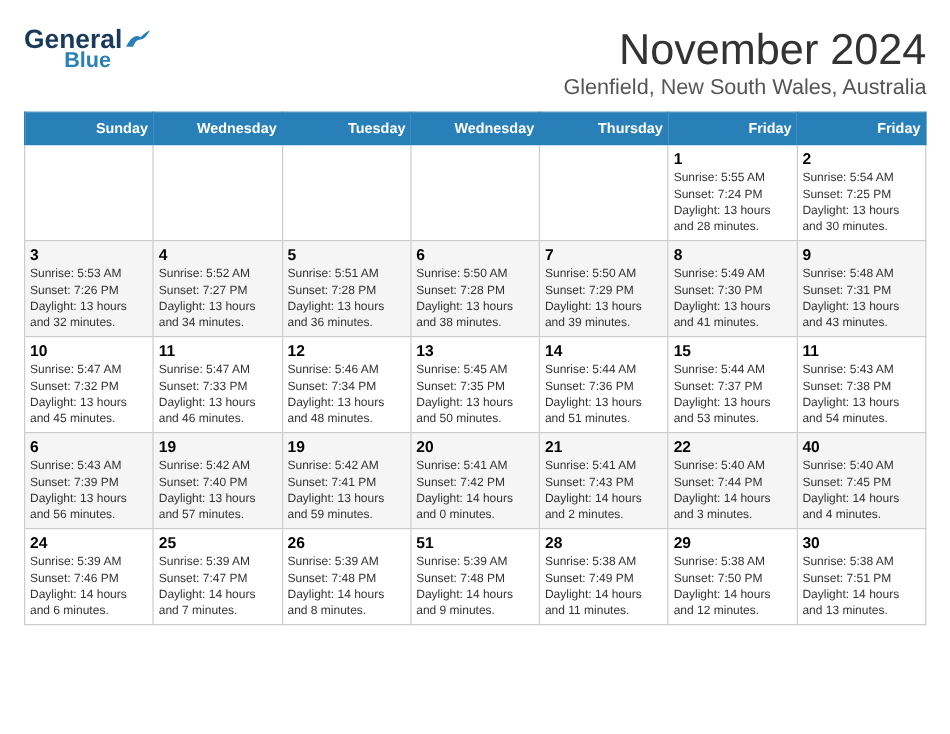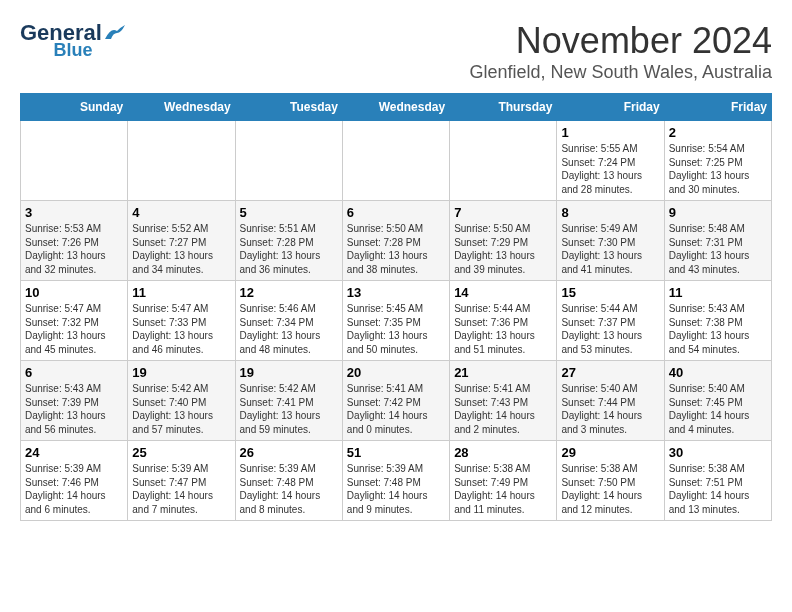--- a/index.html
+++ b/index.html
@@ -194,21 +194,21 @@
         </td>
         <td>
           <span class="day-number">20</span>
           <div class="day-info">Sunrise: 5:41 AM<br>Sunset: 7:42 PM<br>Daylight: 14 hours<br>and 0 minutes.</div>
         </td>
         <td>
           <span class="day-number">21</span>
           <div class="day-info">Sunrise: 5:41 AM<br>Sunset: 7:43 PM<br>Daylight: 14 hours<br>and 2 minutes.</div>
         </td>
         <td>
-          <span class="day-number">27</span>
+          <span class="day-number">22</span>
           <div class="day-info">Sunrise: 5:40 AM<br>Sunset: 7:44 PM<br>Daylight: 14 hours<br>and 3 minutes.</div>
         </td>
         <td>
           <span class="day-number">40</span>
           <div class="day-info">Sunrise: 5:40 AM<br>Sunset: 7:45 PM<br>Daylight: 14 hours<br>and 4 minutes.</div>
         </td>
       </tr>
       <tr>
         <td>
           <span class="day-number">24</span>

